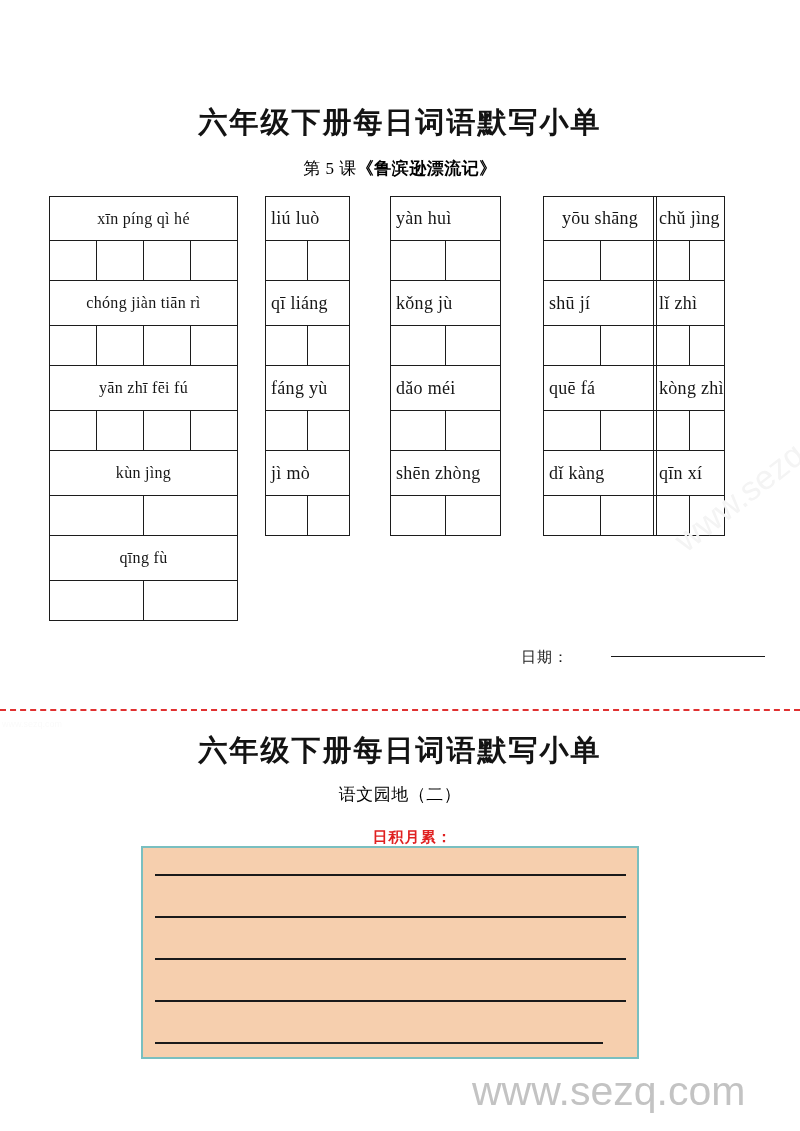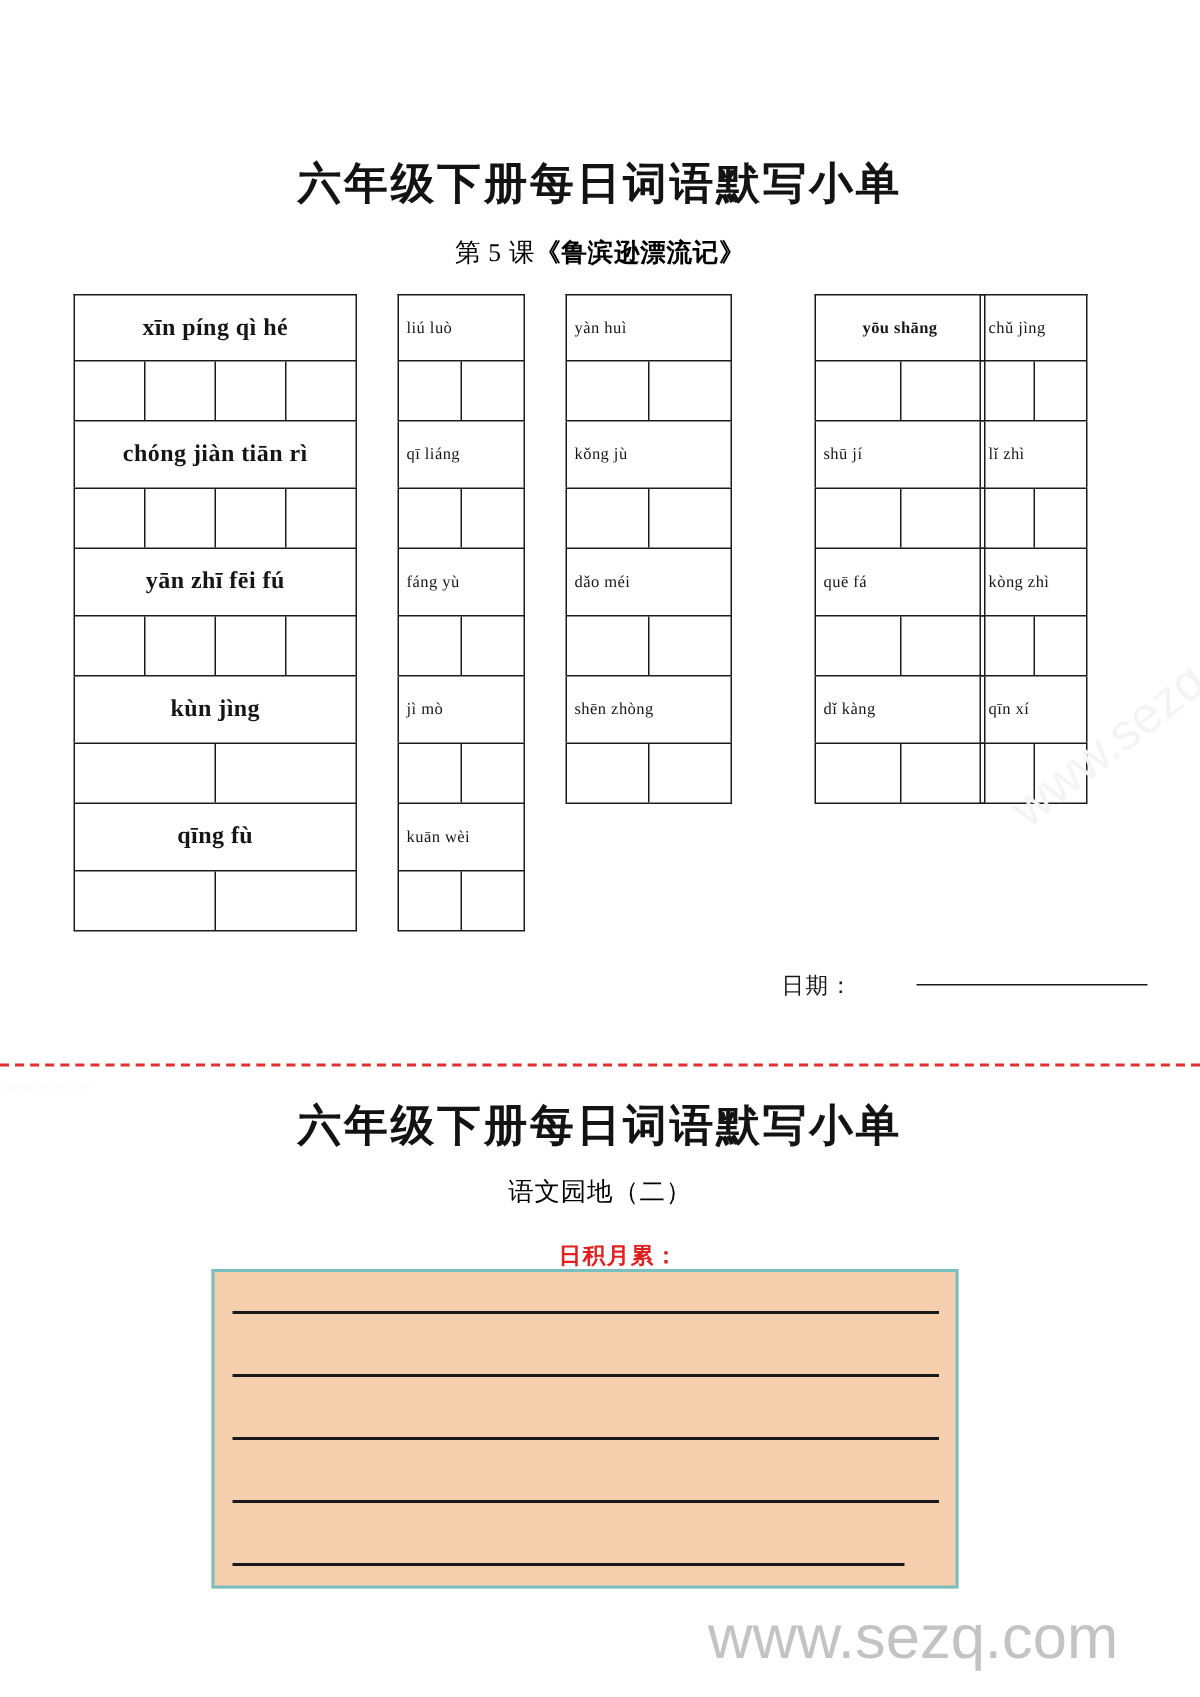--- a/index.html
+++ b/index.html
@@ -51,41 +51,41 @@
     top: 196px;
     width: 800px;
     height: 450px;
   }
   .word-col {
     position: absolute;
     top: 0;
   }
   .word-col.c0 { left: 49px;  width: 189px; }
   .word-col.c1 { left: 265px; width: 85px;  }
-  .word-col.c2 { left: 377px; width: 111px; }
+  .word-col.c2 { left: 390px; width: 111px; }
   .word-col.c3 { left: 511px; width: 114px; margin-left: 32px; }
   .word-col.c4 { left: 653px; width: 72px;  }
 
   .entry { position: relative; }
 
   .pinyin-row {
     border: 1px solid #1c1c1c;
     border-bottom: none;
     height: 44px;
     display: flex;
     align-items: center;
     box-sizing: border-box;
     padding: 0 5px;
   }
-  .pinyin-row.center { justify-content: center; font-weight: bold; }
+  .pinyin-row.center { justify-content: center; }
   .pinyin-row.left   { justify-content: flex-start; }
 
   .pinyin-text {
     font-family: "Liberation Serif", "DejaVu Serif", serif;
-    font-size: 11px;
+    font-size: 18px;
     white-space: nowrap;
     color: #161616;
     letter-spacing: 0.3px;
   }
   .word-col.c0 .pinyin-text { font-size: 16px; }
 
   .grid-row {
     display: flex;
     height: 41px;
     border: 1px solid #1c1c1c;
@@ -306,29 +306,20 @@
         </div>
         <div class="entry">
           <div class="pinyin-row left">
             <span class="pinyin-text">jì mò</span>
           </div>
           <div class="grid-row">
             <div class="cell"></div>
             <div class="cell"></div>
           </div>
         </div>
-        <div class="entry">
-          <div class="pinyin-row left">
-            <span class="pinyin-text">kuān wèi</span>
-          </div>
-          <div class="grid-row">
-            <div class="cell"></div>
-            <div class="cell"></div>
-          </div>
-        </div>
       </div>
       <div class="word-col c2">
         <div class="entry">
           <div class="pinyin-row left">
             <span class="pinyin-text">yàn huì</span>
           </div>
           <div class="grid-row">
             <div class="cell"></div>
             <div class="cell"></div>
           </div>

